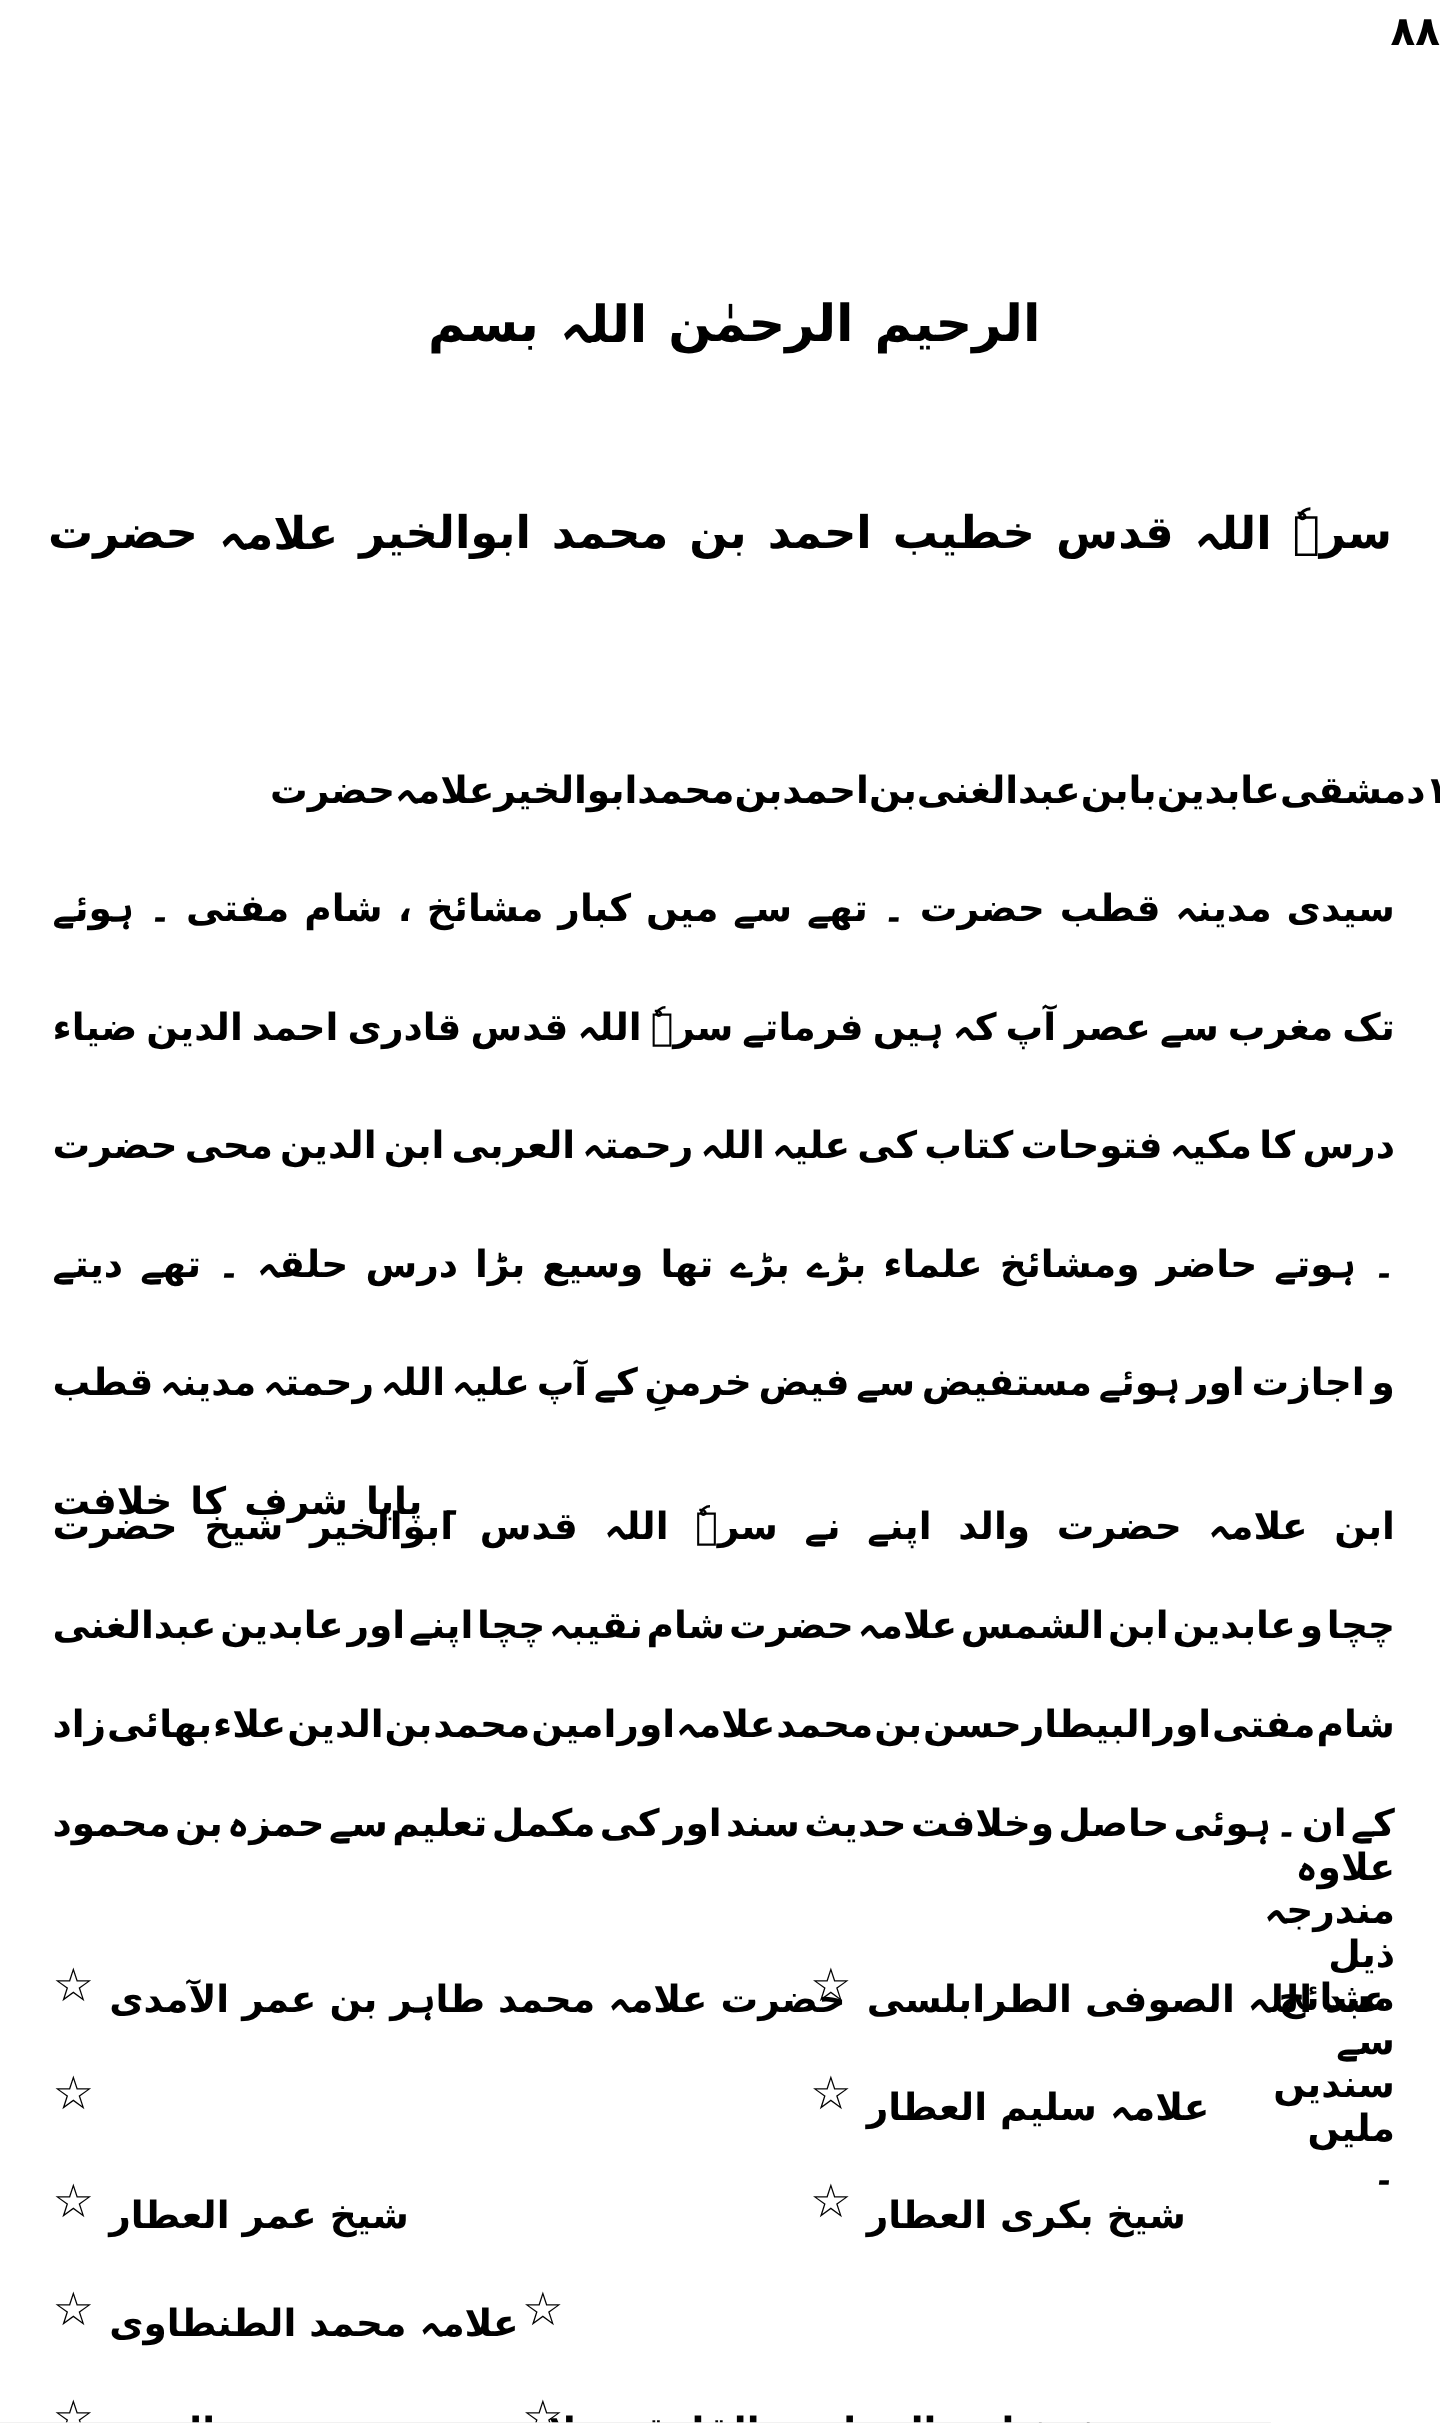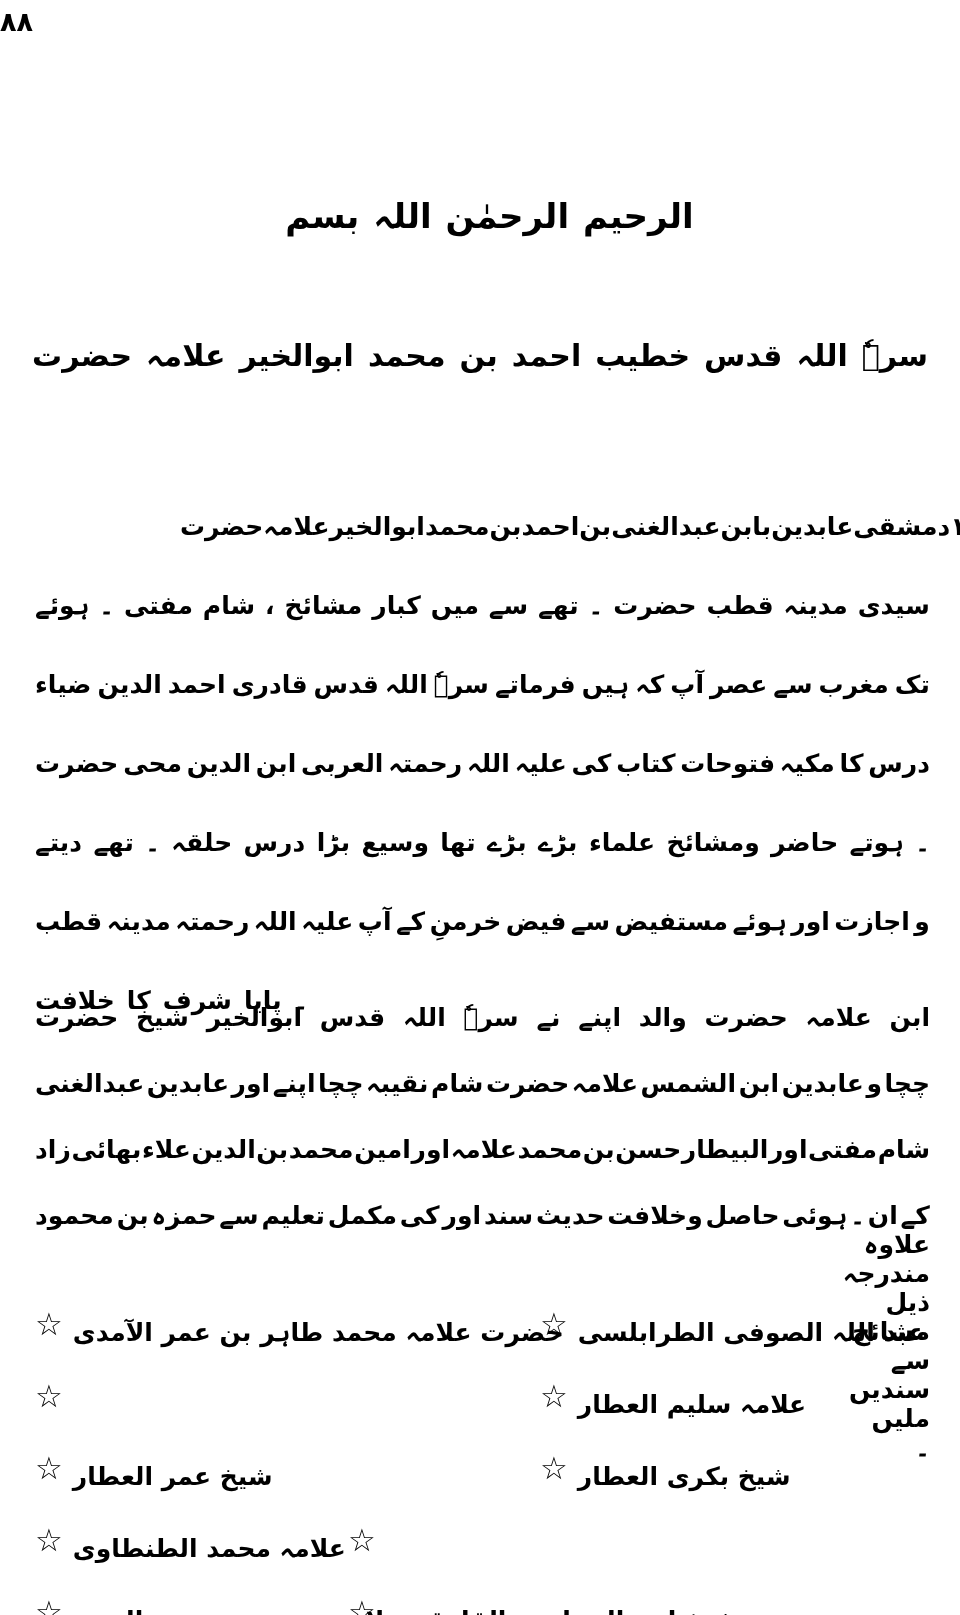--- a/index.html
+++ b/index.html
@@ -9,21 +9,21 @@
     background:#ffffff;
     color:#000000;
     font-family:"DejaVu Sans","Liberation Sans",sans-serif;
     font-weight:700;
     overflow:hidden;
   }
   .abs{position:absolute;}
   
   #pageno{
     top:6px;left:0;right:0;
-    text-align:left;
+    text-align:right;
     font-size:27px;
     letter-spacing:2px;
   }
   
   .center-line{
     left:0;right:0;
     display:flex;
     flex-direction:row;
     justify-content:center;
     column-gap:14px;

